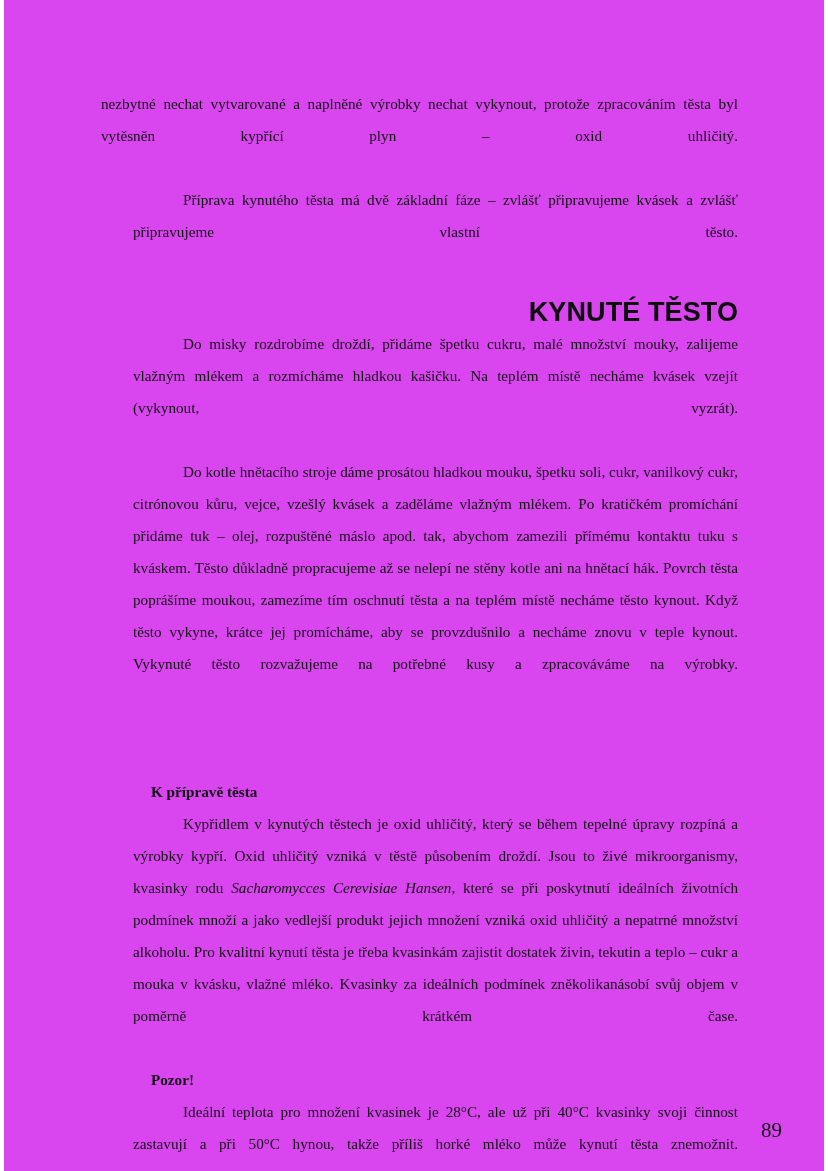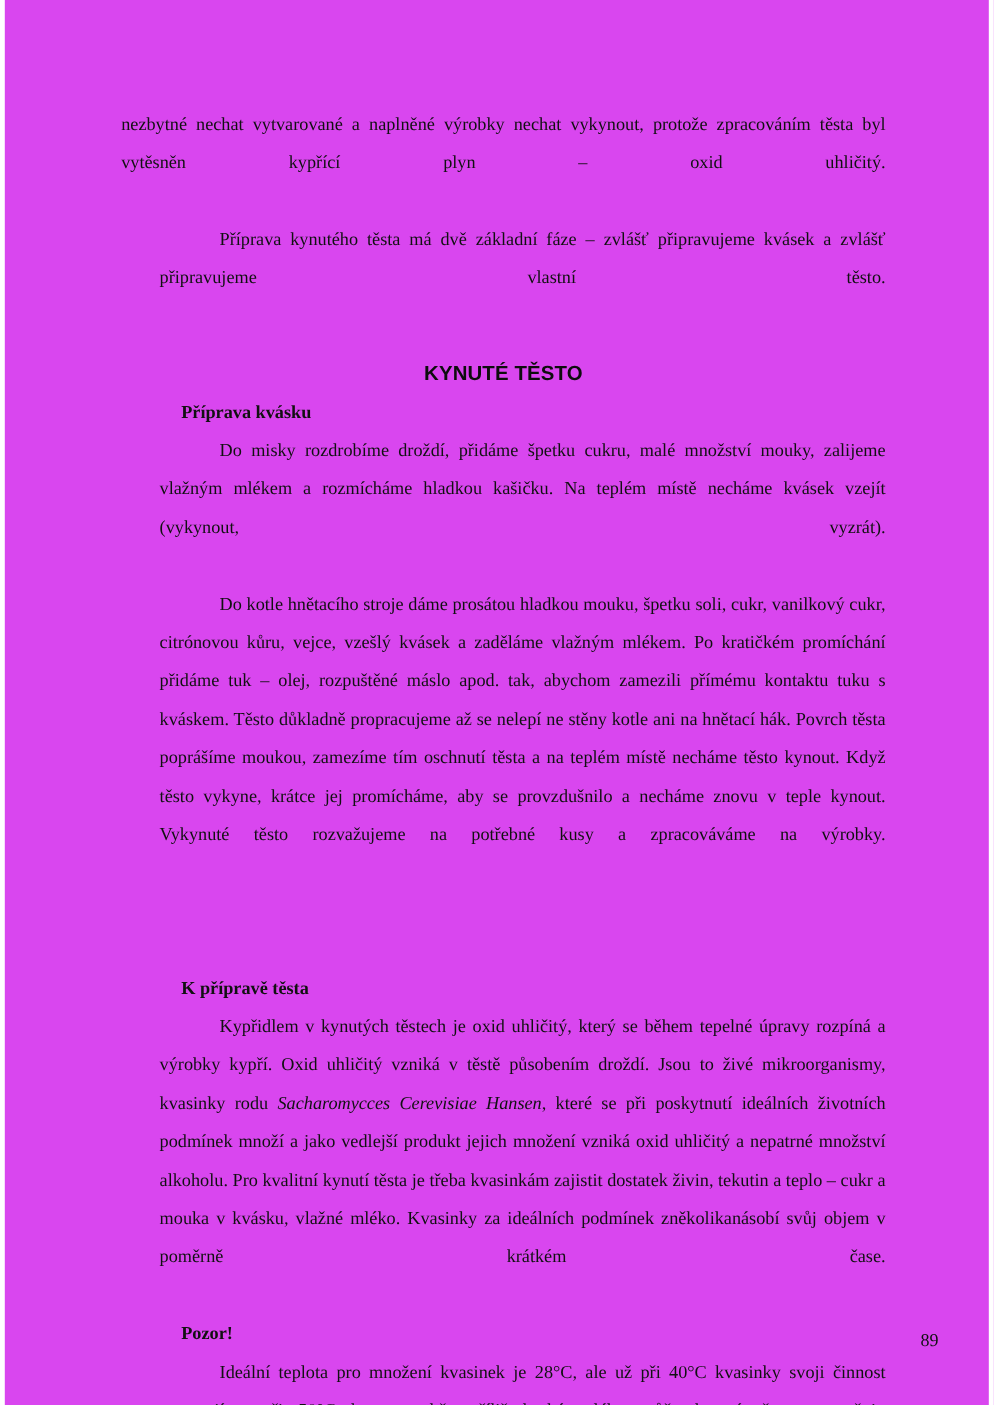--- a/index.html
+++ b/index.html
@@ -39,27 +39,27 @@
     margin-left: 32px;
   }
   .para::after {
     content: "";
     display: inline-block;
     width: 100%;
   }
 
   h1.section-title {
     font-family: "Liberation Sans", "DejaVu Sans", sans-serif;
-    font-size: 17px;
+    font-size: 27px;
     font-weight: bold;
     line-height: 32px;
     color: #0d0d0d;
     margin: 0;
     letter-spacing: 0.1px;
-    text-align: center;
+    text-align: right;
   }
   .subhead {
     font-family: "Liberation Serif", "DejaVu Serif", serif;
     font-size: 15.2px;
     font-weight: bold;
     line-height: 32px;
     color: #111111;
     margin: 0;
     text-indent: 50px;
     text-align: left;
@@ -71,43 +71,42 @@
     height: 16px;
   }
   em.sciname {
     font-style: italic;
     font-family: Liberation Serif, serif;
   }
   .page-number {
     position: absolute;
     left: 0;
     right: 42px;
-    bottom: 44px;
+    bottom: 28px;
     text-align: right;
     font-family: "Liberation Serif", "DejaVu Serif", serif;
-    font-size: 15px;
+    font-size: 21px;
     color: #111111;
   }
 </style>
 </head>
 <body>
 
 <div class="page">
 
   <div class="content">
 
     <p class="para">nezbytné nechat vytvarované a naplněné výrobky nechat vykynout, protože zpracováním těsta byl vytěsněn kypřící plyn – oxid uhličitý.</p>
 
     <p class="para indent">Příprava kynutého těsta má dvě základní fáze – zvlášť připravujeme kvásek a zvlášť připravujeme vlastní těsto.</p>
 
     <div class="spacer-half"></div>
 
     <h1 class="section-title">KYNUTÉ TĚSTO</h1>
 
-    <p class="subhead">Příprava kvásku</p>
 
     <p class="para indent">Do misky rozdrobíme droždí, přidáme špetku cukru, malé množství mouky, zalijeme vlažným mlékem a rozmícháme hladkou kašičku. Na teplém místě necháme kvásek vzejít (vykynout, vyzrát).</p>
 
 
     <p class="para indent">Do kotle hnětacího stroje dáme prosátou hladkou mouku, špetku soli, cukr, vanilkový cukr, citrónovou kůru, vejce, vzešlý kvásek a zaděláme vlažným mlékem. Po kratičkém promíchání přidáme tuk – olej, rozpuštěné máslo apod. tak, abychom zamezili přímému kontaktu tuku s kváskem. Těsto důkladně propracujeme až se nelepí ne stěny kotle ani na hnětací hák. Povrch těsta poprášíme moukou, zamezíme tím oschnutí těsta a na teplém místě necháme těsto kynout. Když těsto vykyne, krátce jej promícháme, aby se provzdušnilo a necháme znovu v teple kynout. Vykynuté těsto rozvažujeme na potřebné kusy a zpracováváme na výrobky.</p>
 
     <div class="spacer-line"></div>
     <div class="spacer-line"></div>
 
 

